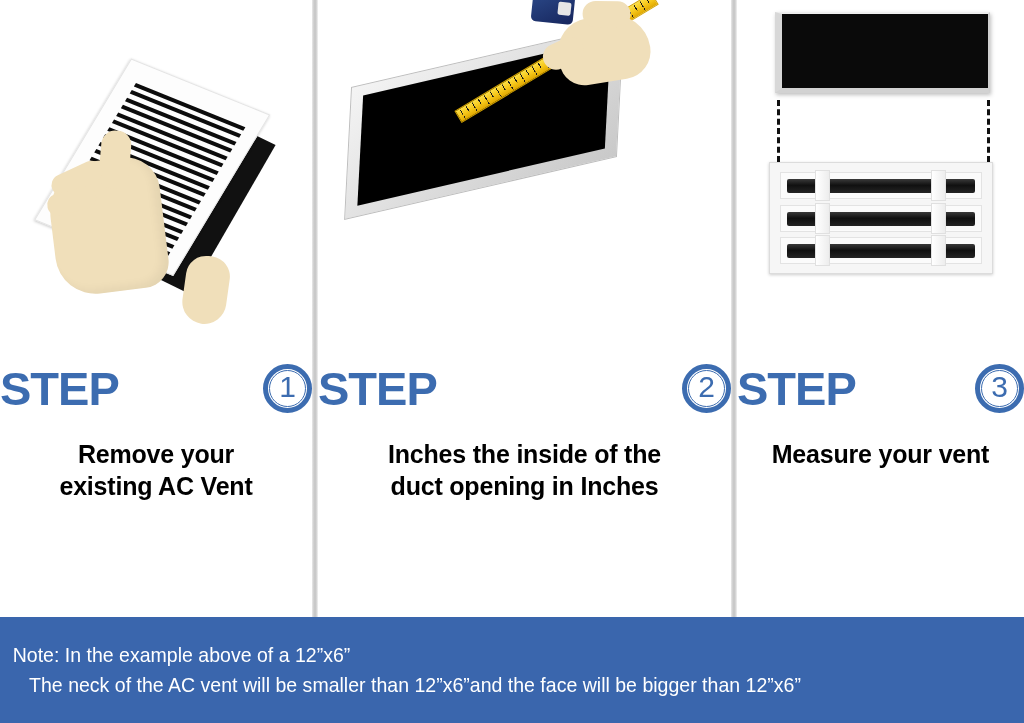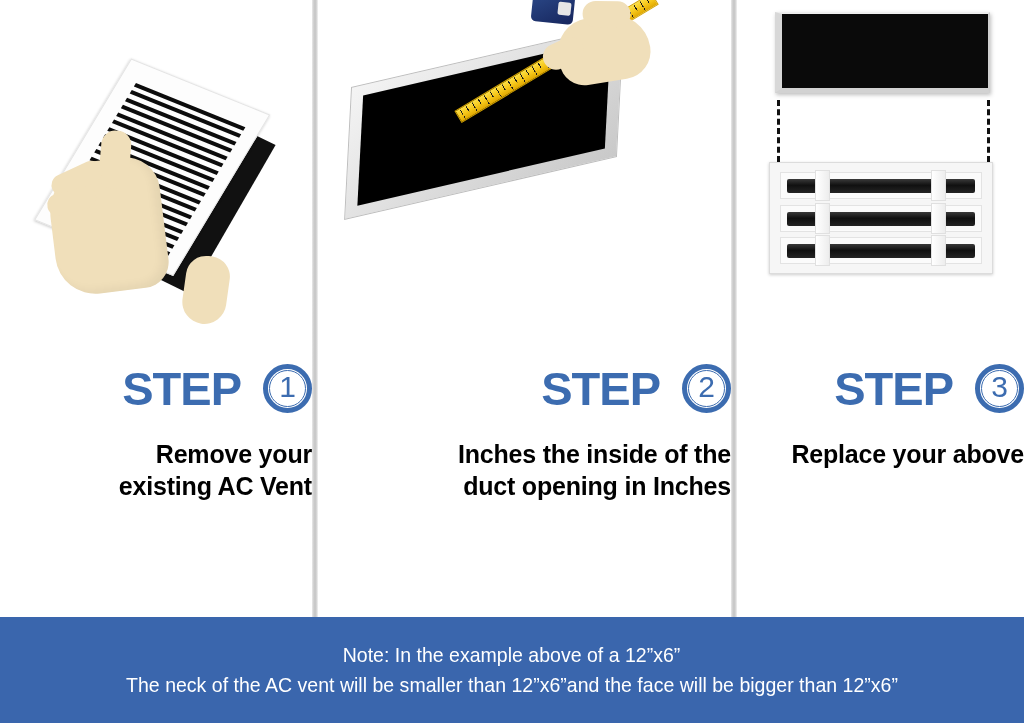--- a/index.html
+++ b/index.html
@@ -23,22 +23,22 @@
   
   .col { position:absolute; top:0; height:617px; }
   .col-1 { left:0;    width:312px; }
   .col-2 { left:318px; width:413px; }
   .col-3 { left:737px; width:287px; }
 
   .art { position:relative; height:360px; }
 
   
   .step-head {
-    display:flex; align-items:center; justify-content:flex-end;
-    gap:22px; height:56px;
+    display:flex; align-items:center; justify-content:space-between;
+    gap:9px; height:56px;
   }
   .step-word {
     font-size:47px; font-weight:bold; color:#3c6cb0;
     letter-spacing:-1px; line-height:1;
   }
   .step-circle {
     width:49px; height:49px; border-radius:50%;
     border:5px solid #3c6cb0;
     display:flex; align-items:center; justify-content:center;
     position:relative;
@@ -46,34 +46,34 @@
   .step-circle::before {
     content:""; position:absolute; inset:1px;
     border-radius:50%; border:1.5px solid #3c6cb0;
   }
   .step-num {
     font-size:30px; font-weight:500; color:#3c6cb0; line-height:1;
     position:relative; top:-1px;
   }
 
   .step-title {
-    text-align:right; color:#000; font-weight:bold;
+    text-align:center; color:#000; font-weight:bold;
     font-size:25px; line-height:1.28; margin-top:22px;
     letter-spacing:-0.2px;
   }
   .step-sub {
     text-align:center; color:#828282; font-size:17.5px;
     line-height:1.45; margin-top:40px; letter-spacing:-0.1px;
   }
 
   
   .note-bar {
     position:absolute; left:0; top:617px; width:1024px; height:106px;
     background:#3a66ad; color:#ffffff;
-    display:flex; flex-direction:column; align-items:center;
+    display:flex; flex-direction:column; align-items:flex-start;
     justify-content:center; gap:4px;
   }
   .note-line {
     font-size:21px; line-height:1.25; white-space:nowrap;
     transform:scaleX(0.93); transform-origin:center;
   }
 
   
   .vent1-wrap {
     position:absolute; left:52px; top:74px; width:230px; height:225px;
@@ -323,21 +323,21 @@
     </div>
 
     <div class="step-head">
       <span class="step-word">STEP</span>
       <span class="step-circle">
         <span class="step-num">3</span>
       </span>
     </div>
 
     <div class="step-title">
-      <div>Replace your above</div>
+      <div>Measure your vent</div>
     </div>
   </div>
 
   <div class="note-bar">
     <div class="note-line">Note: In the example above of a 12”x6”</div>
     <div class="note-line">The neck of the AC vent will be smaller than 12”x6”and the face will be bigger than 12”x6”</div>
   </div>
 
 </div>
 

